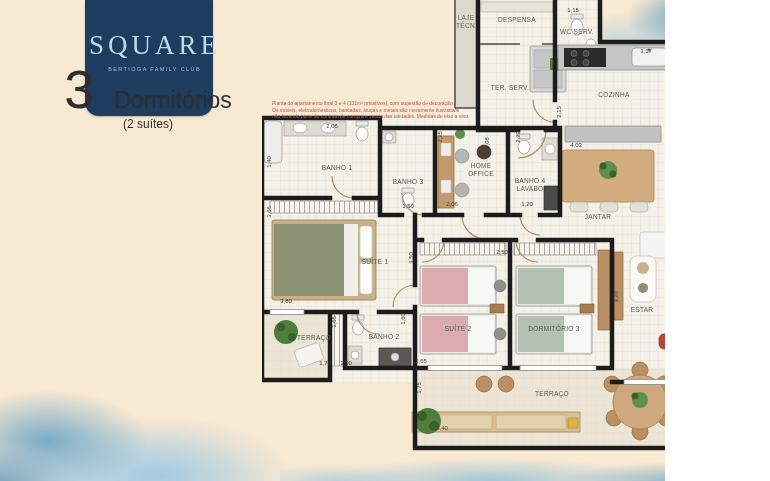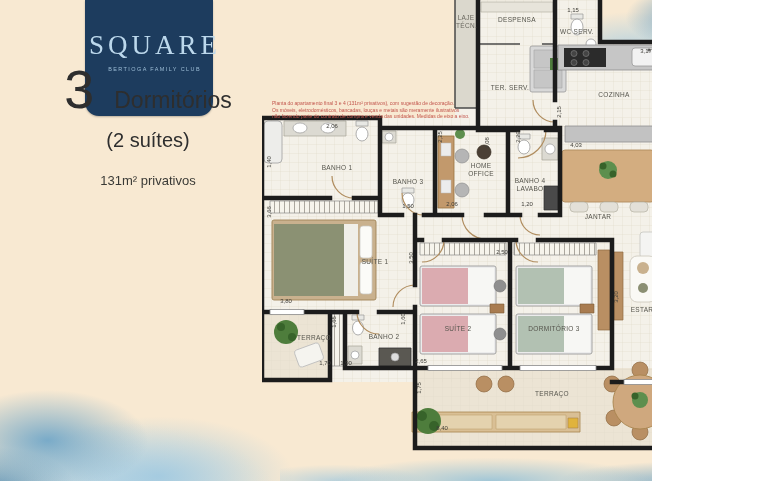--- a/index.html
+++ b/index.html
@@ -1,17 +1,17 @@
 <!DOCTYPE html>
 <html><head>
 <meta charset="utf-8">
 <style>
   html,body{margin:0;padding:0;}
   #page{position:relative;width:652px;height:481px;background:#f8e9d2;overflow:hidden;
-        font-family:"Liberation Sans",sans-serif;}
+        font-family:"Liberation Sans",sans-serif;padding-left:13px;}
   .wc{position:absolute;z-index:0;pointer-events:none;}
   #wc-top-right{left:545px;top:-12px;width:205px;height:105px;
     background:
       radial-gradient(ellipse 90px 45px at 70% 28%, rgba(96,155,196,.95), transparent 70%),
       radial-gradient(ellipse 110px 55px at 42% 62%, rgba(166,205,227,.85), transparent 75%),
       radial-gradient(ellipse 60px 35px at 90% 55%, rgba(120,172,207,.8), transparent 70%);}
   #wc-bottom-left{left:-45px;top:318px;width:370px;height:180px;
     background:
       radial-gradient(ellipse 140px 70px at 25% 68%, rgba(108,164,199,.9), transparent 72%),
       radial-gradient(ellipse 180px 80px at 55% 88%, rgba(156,199,224,.85), transparent 75%),
@@ -25,21 +25,21 @@
   #logo{position:absolute;left:85px;top:0;width:128px;height:116px;z-index:2;
         background:#1d3c5e;border-radius:0 0 14px 14px;box-shadow:0 1px 2px rgba(0,0,0,.25);}
   .brand{font-family:"Liberation Serif",serif;font-size:27px;color:#bcd8ec;letter-spacing:4px;
          text-align:center;margin-top:30px;text-indent:4px;}
   .tagline{font-size:5.5px;color:#9dbdd6;letter-spacing:1.4px;text-align:right;
            padding-right:12px;margin-top:5px;}
   #info{position:absolute;left:28px;top:62px;width:240px;text-align:center;color:#2e2e2e;z-index:2;}
   .headline{display:flex;align-items:baseline;justify-content:center;}
   .headline .num{font-size:54px;line-height:1;}
   .headline .word{font-size:23px;margin-left:20px;}
-  .subtitle{font-size:20px;margin-top:13px;}
+  .subtitle{font-size:12px;margin-top:1px;}
   .meta1{margin-top:20px;font-size:13px;color:#39383４;}
   .meta1,.meta2{font-size:13px;color:#3a3a36;line-height:1.35;}
   #plan{position:absolute;left:262px;top:0;width:473px;height:458px;z-index:2;}
   #plan svg{position:absolute;left:0;top:0;}
   .room-label{position:absolute;transform:translate(-50%,-50%);font-size:6.5px;color:#55544c;
               letter-spacing:.3px;text-align:center;line-height:1.2;white-space:nowrap;z-index:3;}
   .room-label.wrap{white-space:normal;}
   .dim{position:absolute;transform:translate(-50%,-50%);font-size:6px;color:#403f3a;
        white-space:nowrap;z-index:3;}
   .dim.v{transform:translate(-50%,-50%) rotate(-90deg);}
@@ -63,21 +63,20 @@
     <div class="brand">SQUARE</div>
     <div class="tagline">BERTIOGA FAMILY CLUB</div>
   </div>
 
   <div id="info">
     <div class="headline">
       <span class="num">3</span>
       <span class="word">Dormitórios</span>
     </div>
     <div class="subtitle">(2 suítes)</div>
-    <div class="meta1">131m² privativos</div>
   </div>
 
   <div id="plan">
     <svg width="473" height="458" viewBox="0 0 473 458">
       <defs>
         <pattern id="grid" width="9" height="9" patternUnits="userSpaceOnUse">
           <path d="M9,0H0V9" fill="none" stroke="#e2dccc" stroke-width="0.7"></path>
         </pattern>
         <pattern id="hatch" width="5" height="12" patternUnits="userSpaceOnUse">
           <rect width="5" height="12" fill="#f6f4ec"></rect>

